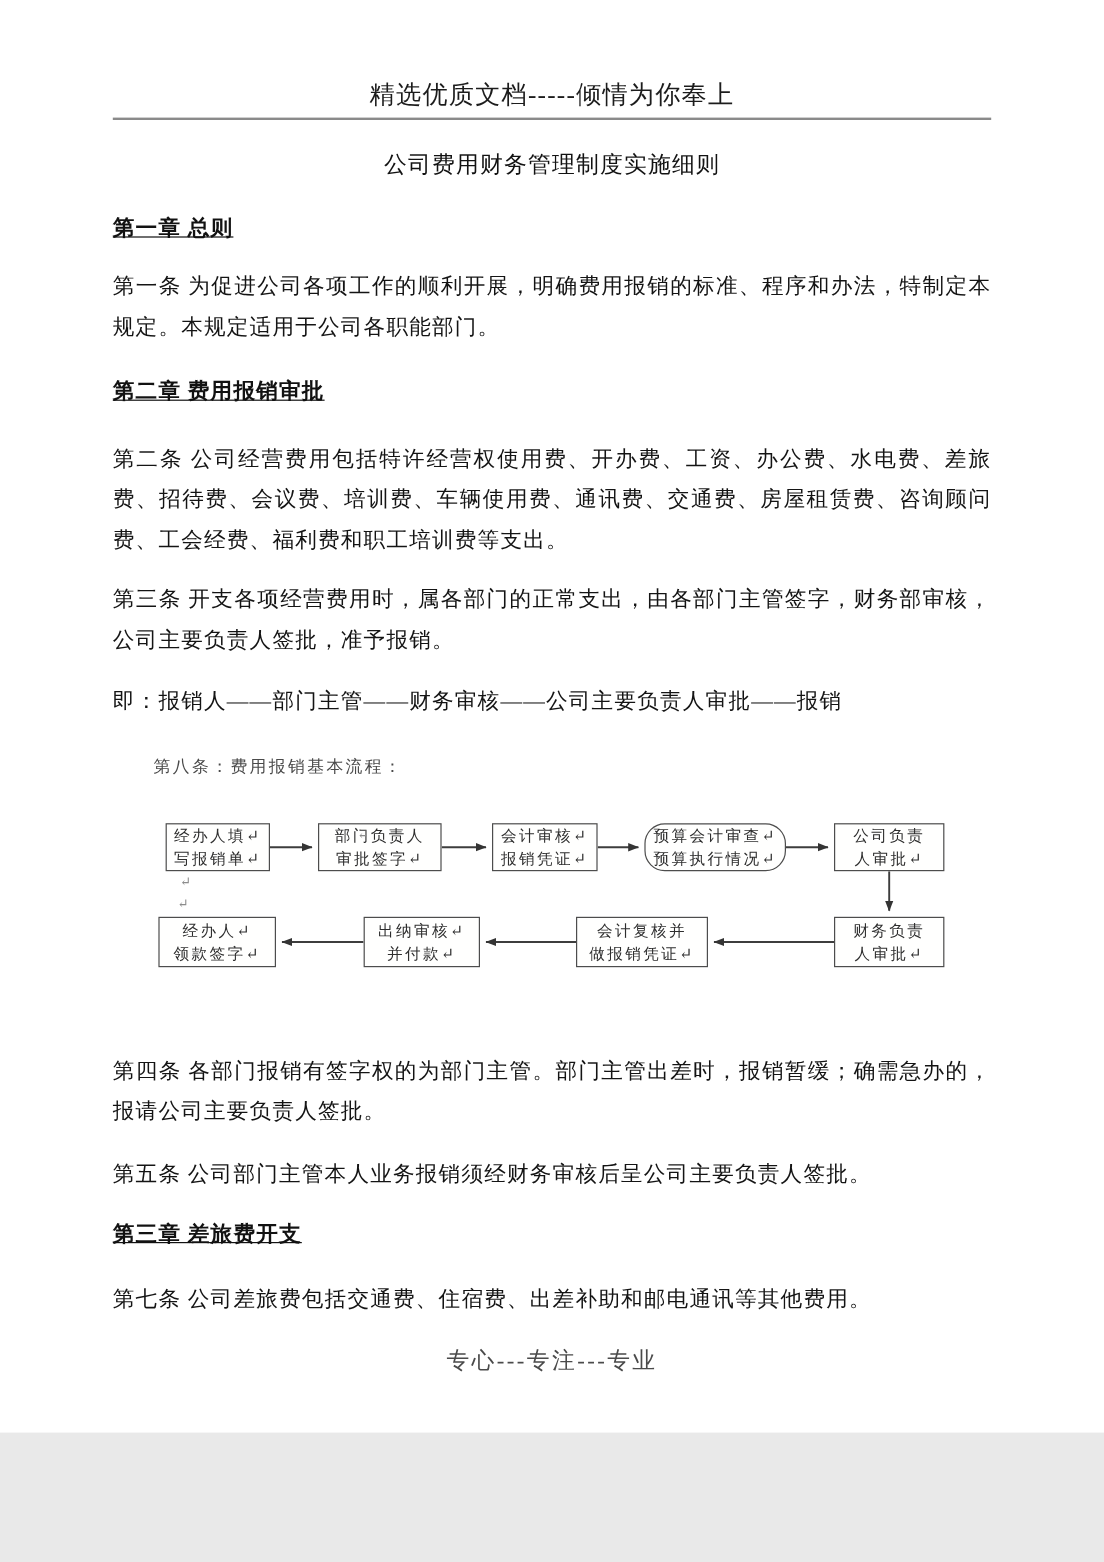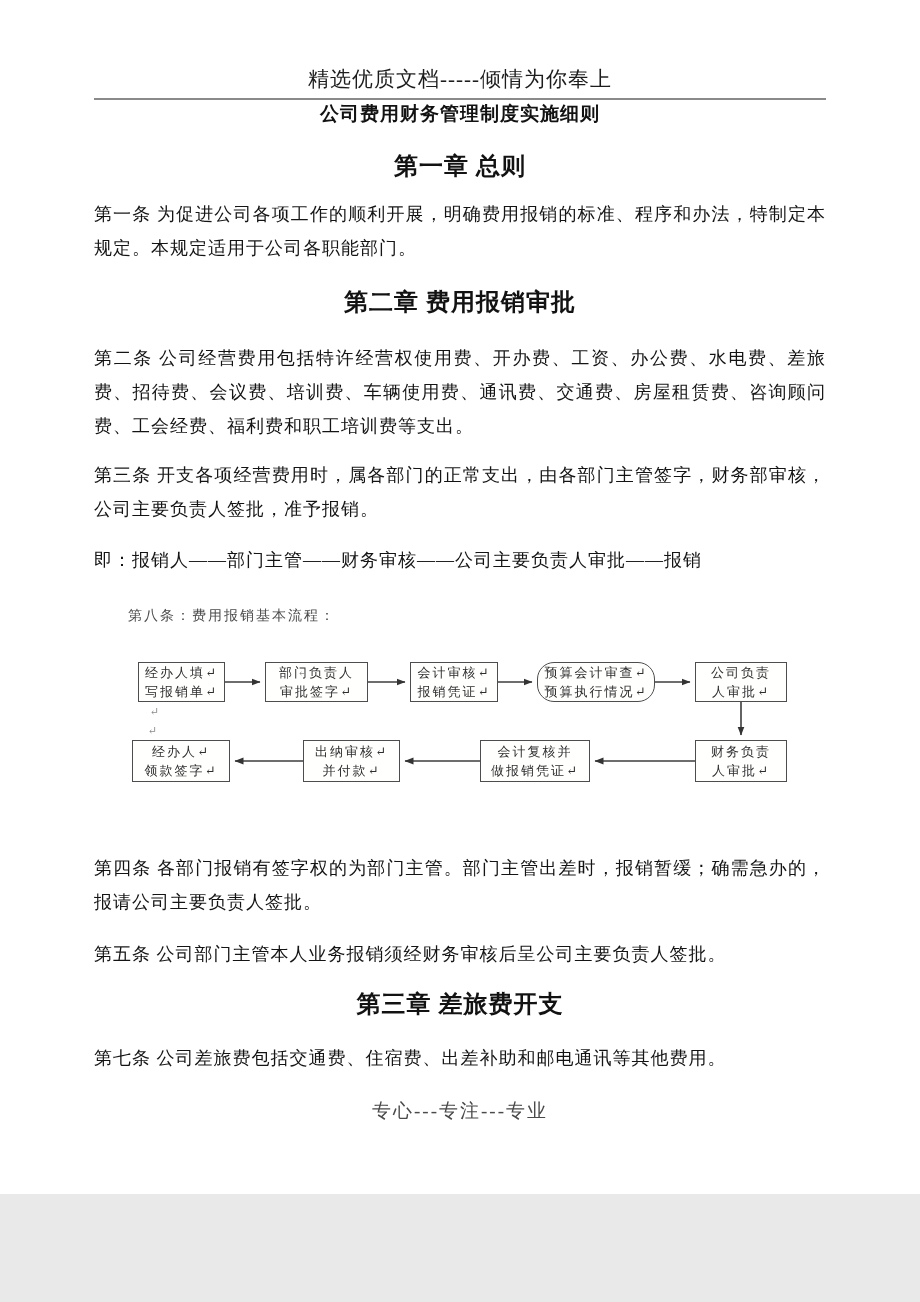--- a/index.html
+++ b/index.html
@@ -22,33 +22,34 @@
     letter-spacing: 1px;
     color: #1c1c1c;
   }
   .divider {
     margin-top: 6px;
     border: none;
     border-top: 2px solid #8a8a8a;
     height: 0;
   }
   .title {
+    margin-top: 24px;
     font-size: 19px;
     line-height: 28px;
-    font-weight: bold;
+    font-weight: normal;
     text-align: center;
     letter-spacing: 1px;
   }
   .chapter {
     margin-top: 23px;
-    font-size: 24px;
+    font-size: 18px;
     line-height: 28px;
     font-weight: bold;
-    text-align: center;
-    letter-spacing: 1px;
+    letter-spacing: 1px;
+    text-decoration: underline;
   }
   [data-name="chapter-1-heading"] { margin-top: 24px; }
   [data-name="chapter-3-heading"] { margin-top: 19px; }
   .para {
     margin-top: 17px;
     font-size: 18px;
     line-height: 34px;
     letter-spacing: 1px;
     text-align: justify;
     color: #141414;

